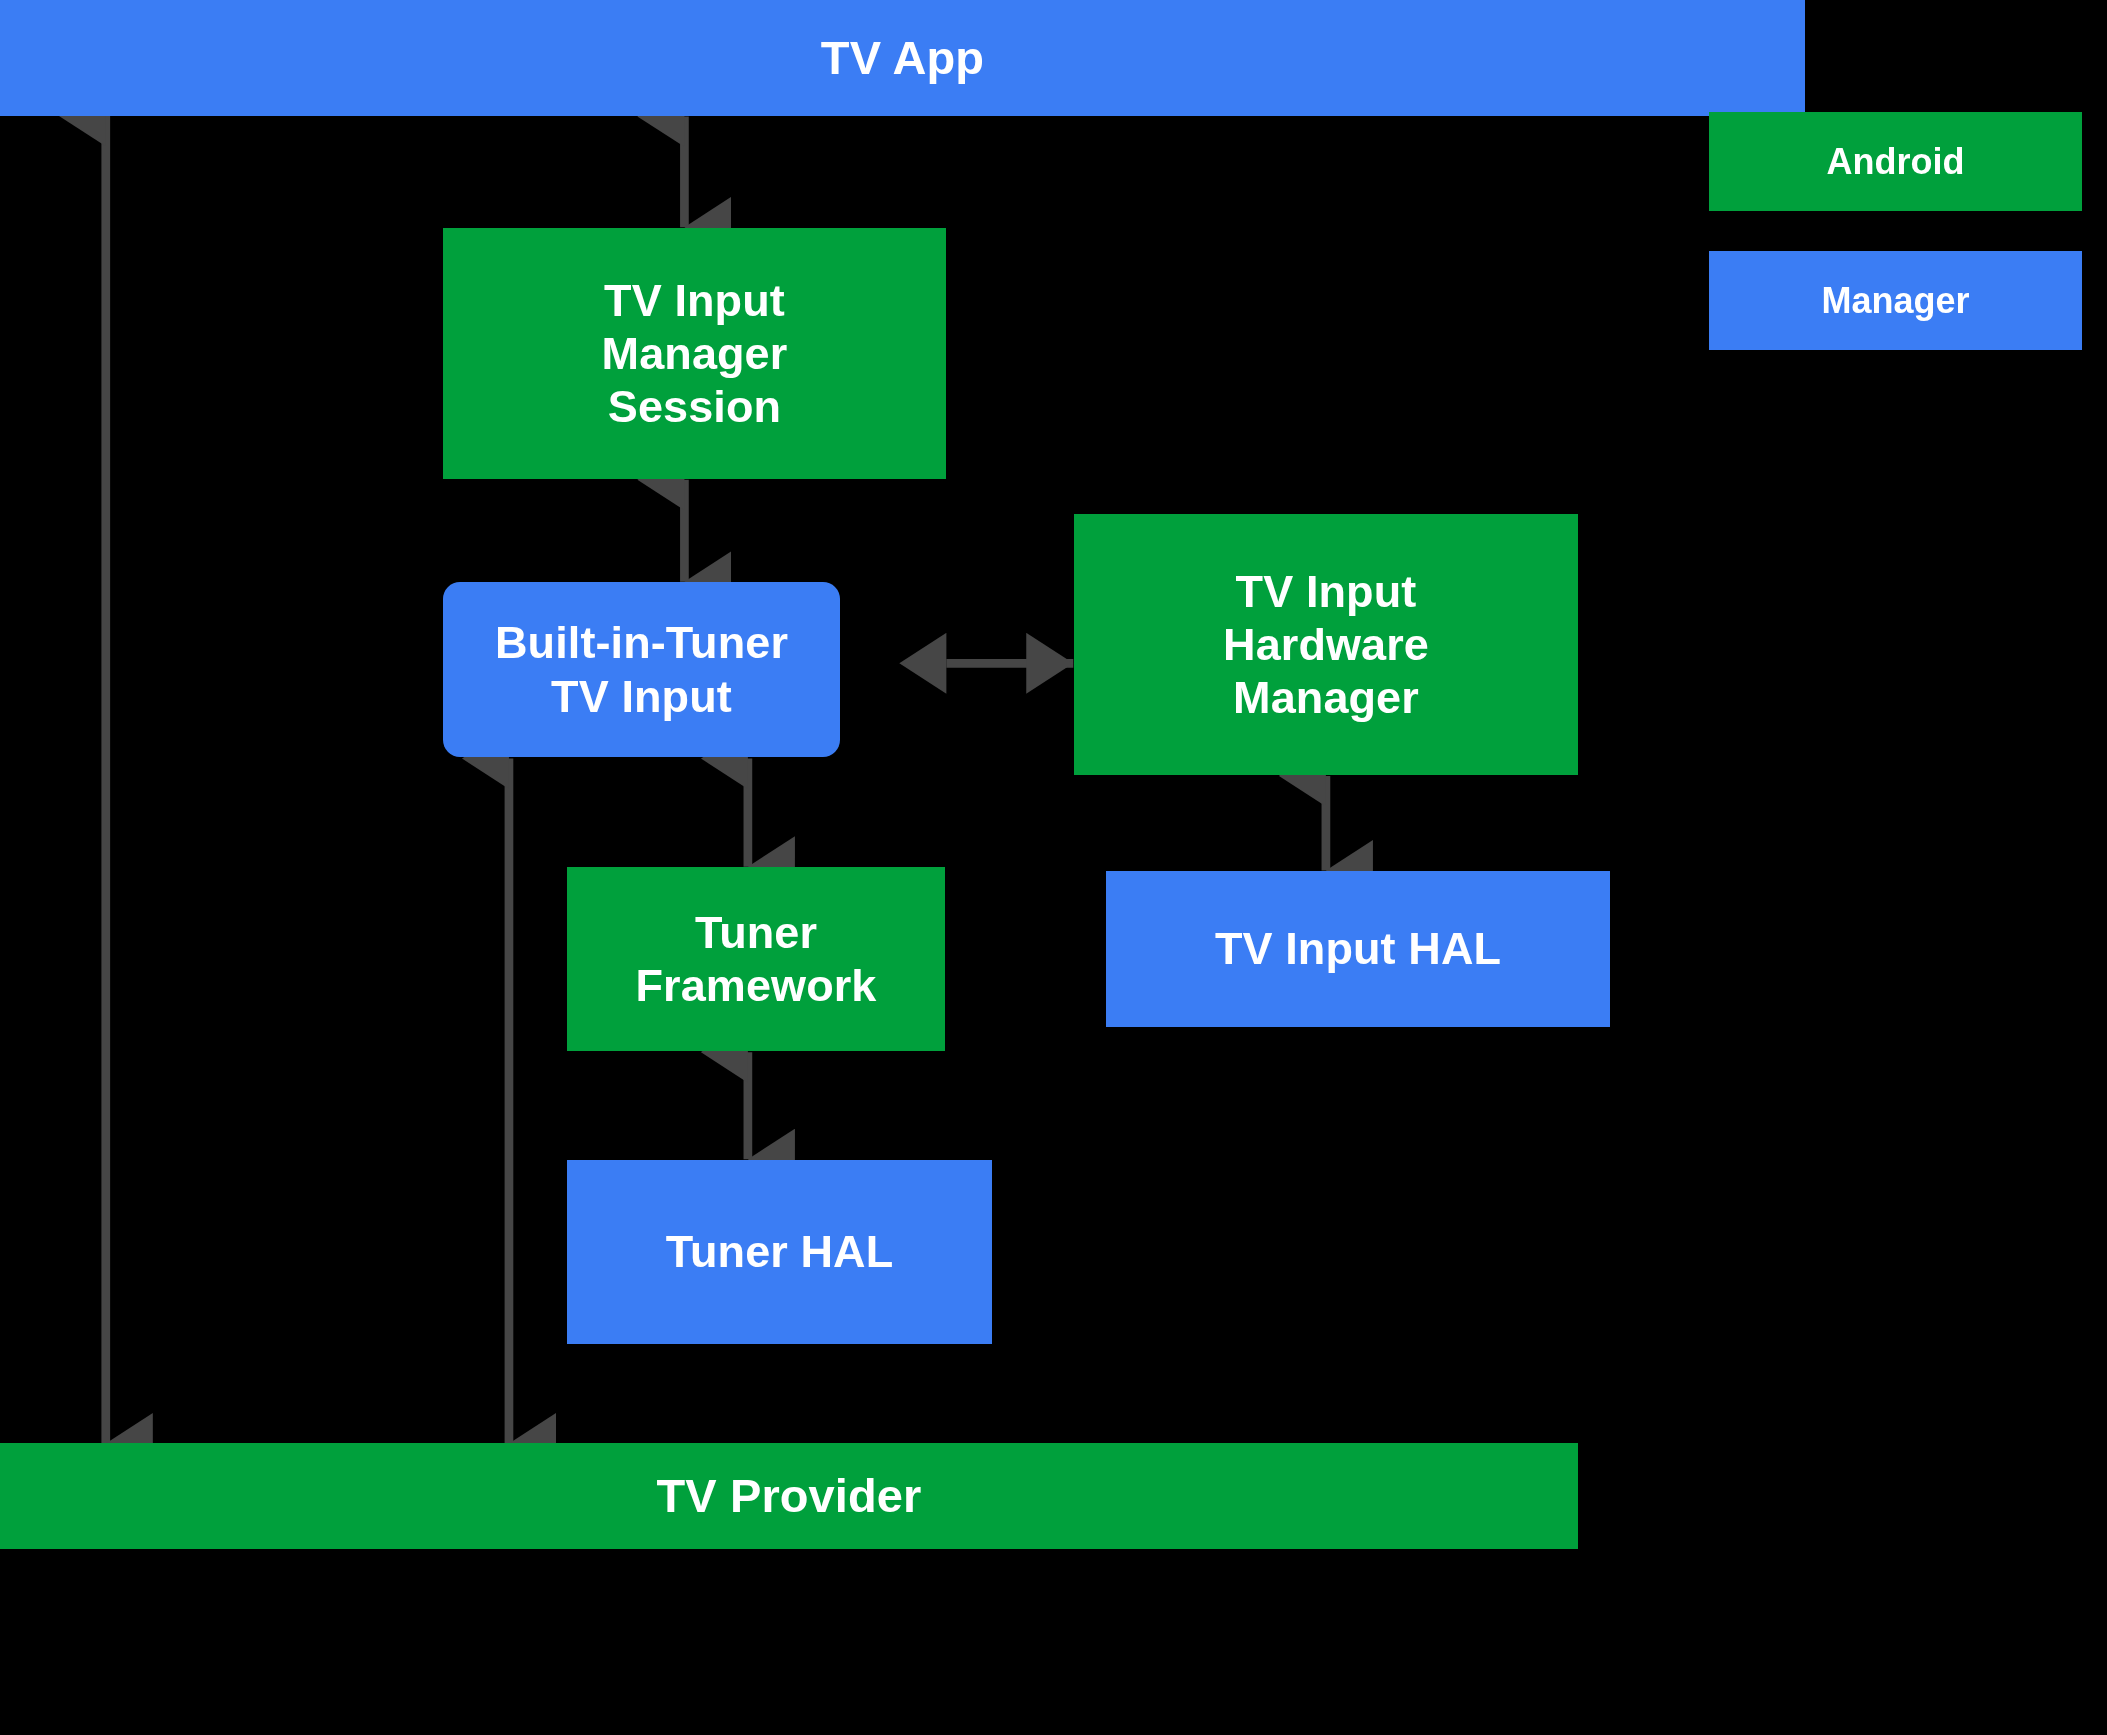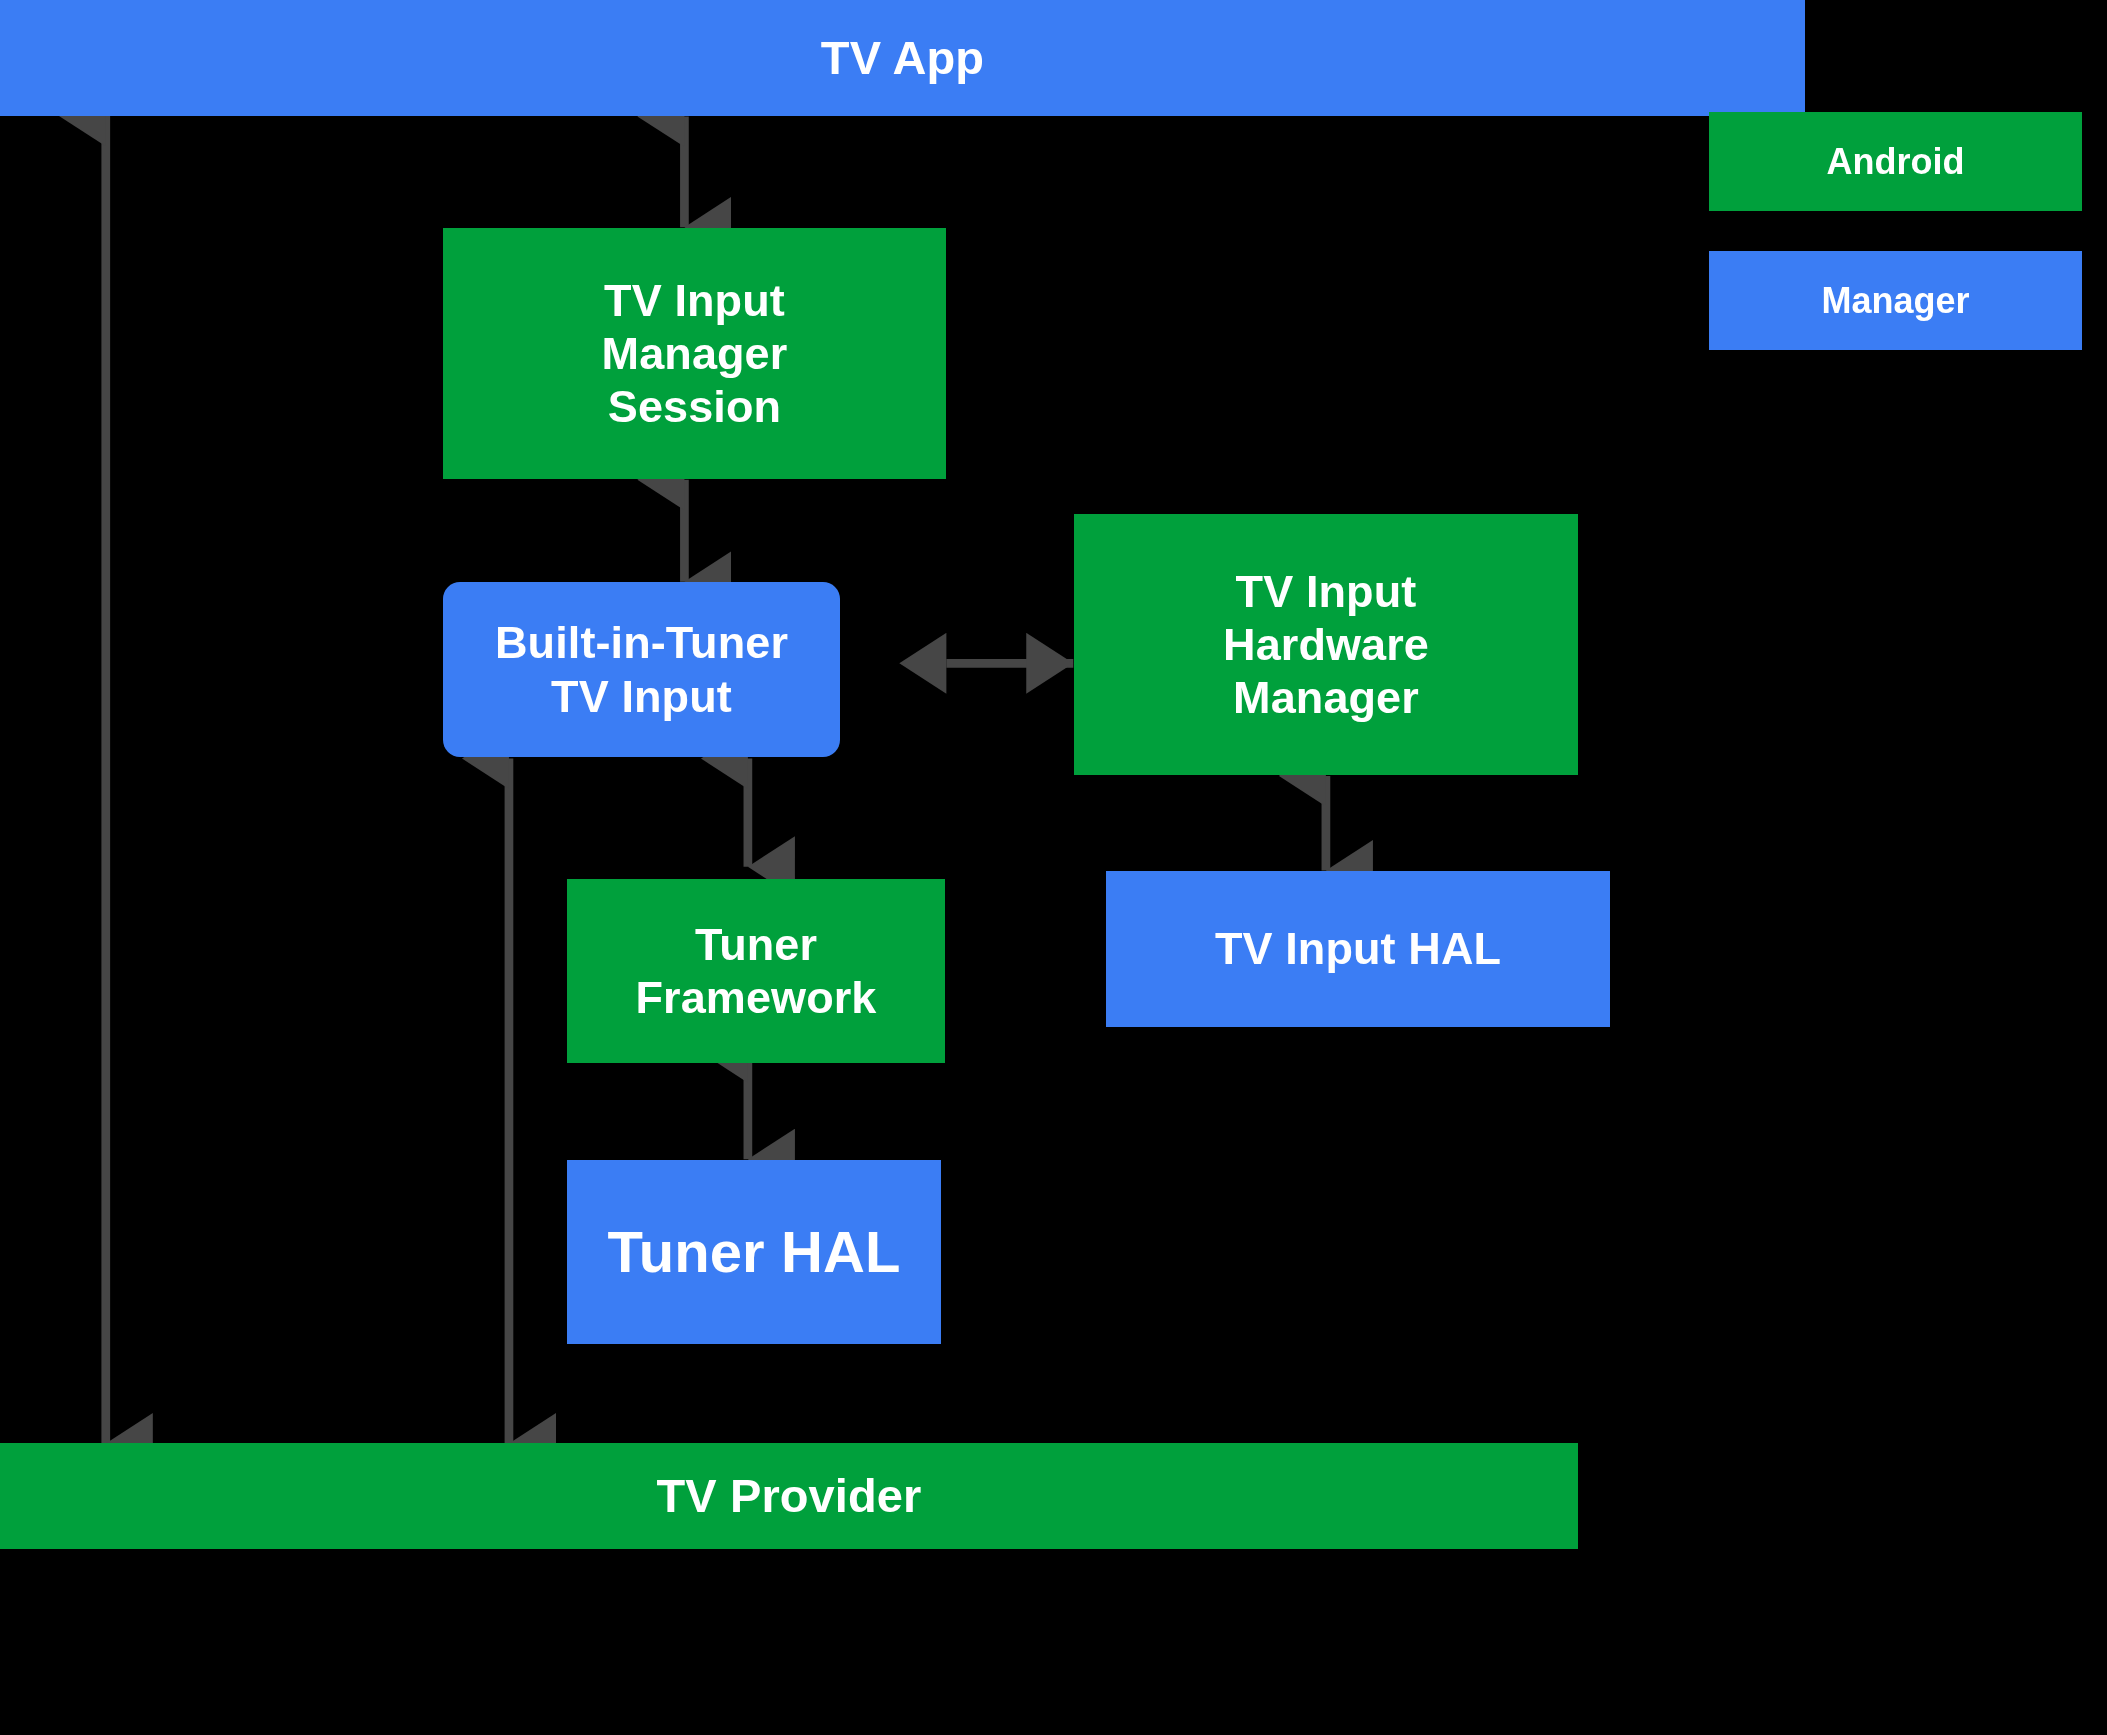--- a/index.html
+++ b/index.html
@@ -49,30 +49,29 @@
     font-size: 45px;
     border-radius: 17px;
   }
   .n-tihm {
     left: 1074px; top: 514px; width: 504px;  height: 261px;
     font-size: 45px;
   }
   .n-tuner-fw {
     left: 567px; top: 867px; width: 378px;  height: 184px;
     font-size: 45px;
-    margin-top: 12px;
   }
   .n-tv-input-hal {
     left: 1074px; top: 871px; width: 504px; height: 156px;
     font-size: 45px;
     margin-left: 32px;
   }
   .n-tuner-hal {
-    left: 567px; top: 1160px; width: 374px;  height: 184px;
-    font-size: 58px;
+    left: 567px; top: 1160px; width: 425px;  height: 184px;
+    font-size: 45px;
   }
   .n-tv-provider {
     left: 0px;   top: 1443px; width: 1578px; height: 106px;
     font-size: 47px;
   }
 
   
   .legend {
     position: absolute;
     left: 1709px;

